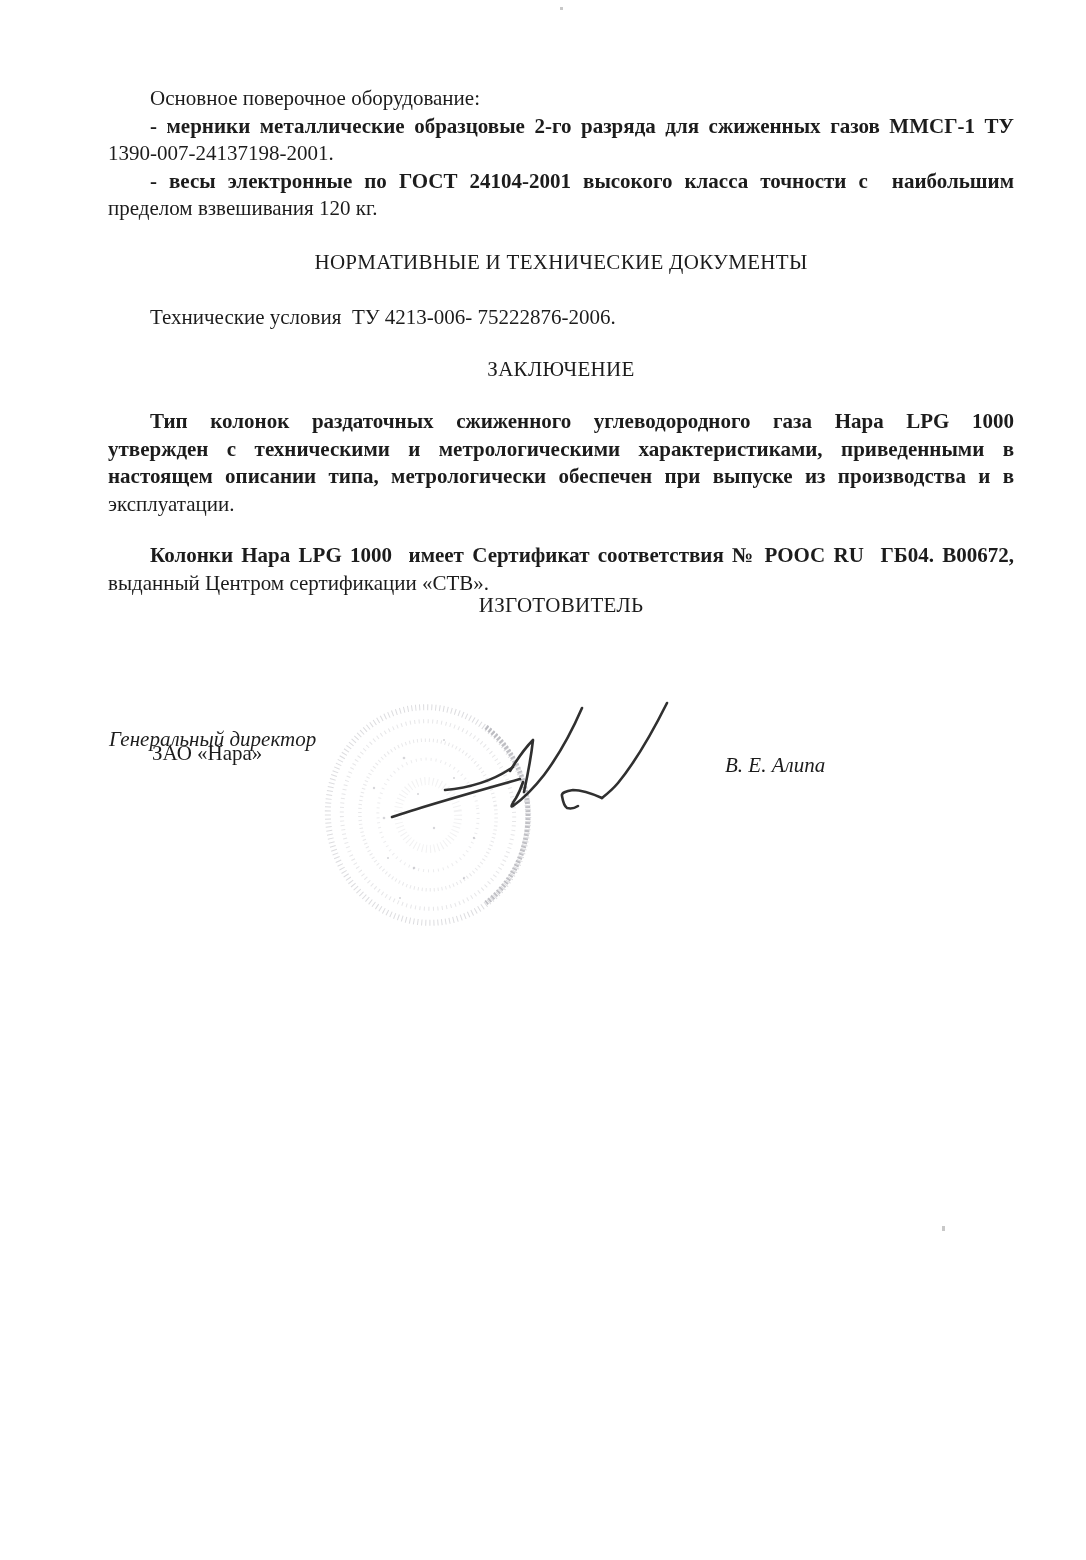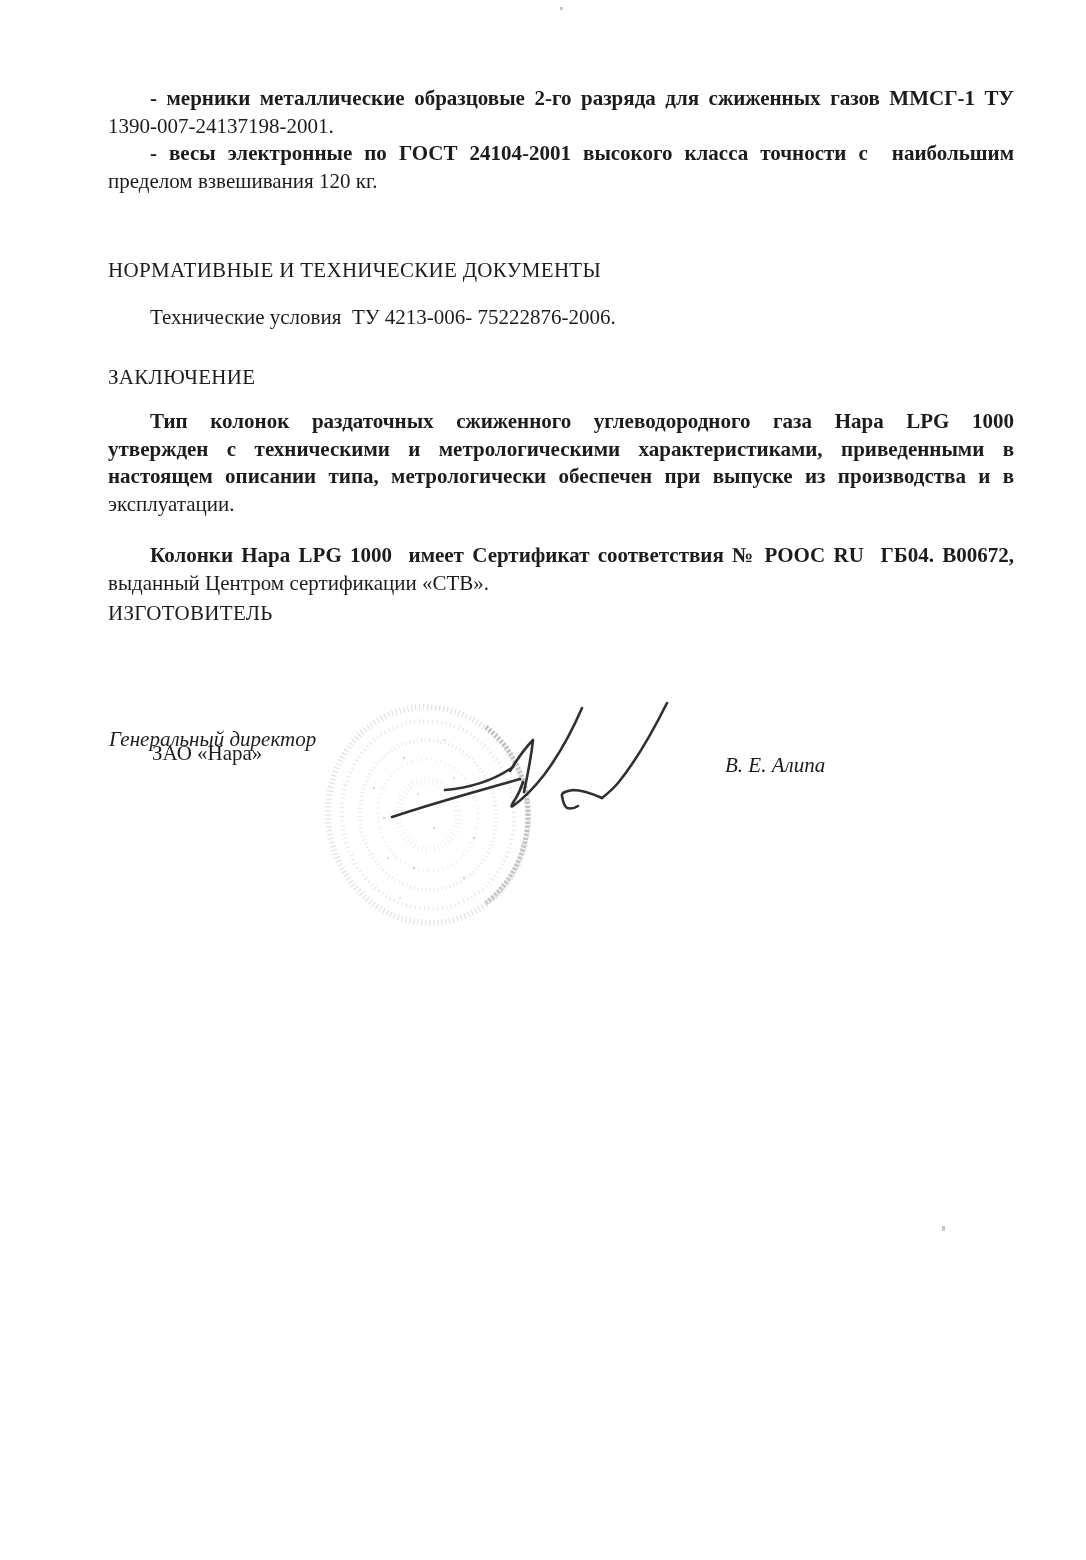--- a/index.html
+++ b/index.html
@@ -26,40 +26,40 @@
     text-align: justify;
     text-align-last: justify;
     text-justify: inter-word;
     font-weight: bold;
   }
   .indent { text-indent: 42px; }
   .heading {
     position: absolute;
     left: 108px;
     width: 906px;
-    text-align: left;
+    text-align: center;
     line-height: 27.5px;
     letter-spacing: 0.3px;
-    margin-top: 8px;
   }
   .sig-line { position: absolute; line-height: 27px; }
   .stamp-svg, .signature-svg { position: absolute; }
   .speck { position: absolute; background: #9a9a9a; opacity: 0.55; }
   .speck.s1 { left: 560px; top: 7px;    width: 3px; height: 3px; }
   .speck.s2 { left: 942px; top: 1226px; width: 3px; height: 5px; }
 </style>
 </head>
 <body>
 
 <div class="page">
 
   <div class="speck s1"></div>
   <div class="speck s2"></div>
 
   <div class="block" style="top:85px;">
+    <div class="line indent">Основное поверочное оборудование:</div>
     <div class="line just indent">- мерники металлические образцовые 2-го разряда для сжиженных газов ММСГ-1 ТУ</div>
     <div class="line">1390-007-24137198-2001.</div>
     <div class="line just indent">- весы электронные по ГОСТ 24104-2001 высокого класса точности с &nbsp;наибольшим</div>
     <div class="line">пределом взвешивания 120 кг.</div>
   </div>
 
   <div class="heading" style="top:249px;">НОРМАТИВНЫЕ И ТЕХНИЧЕСКИЕ ДОКУМЕНТЫ</div>
 
   <div class="block" style="top:304px;">
     <div class="line indent">Технические условия &nbsp;ТУ 4213-006- 75222876-2006.</div>

